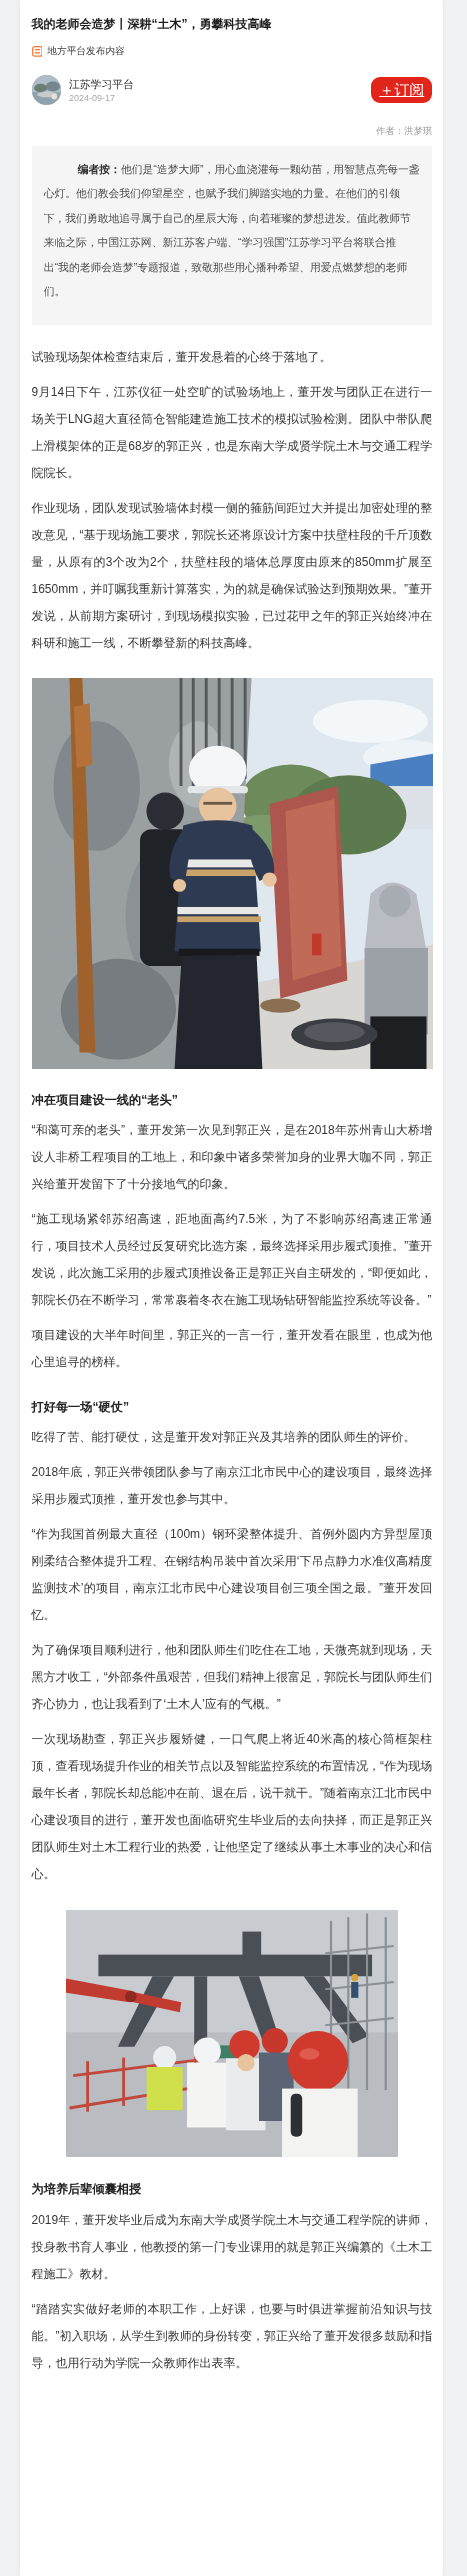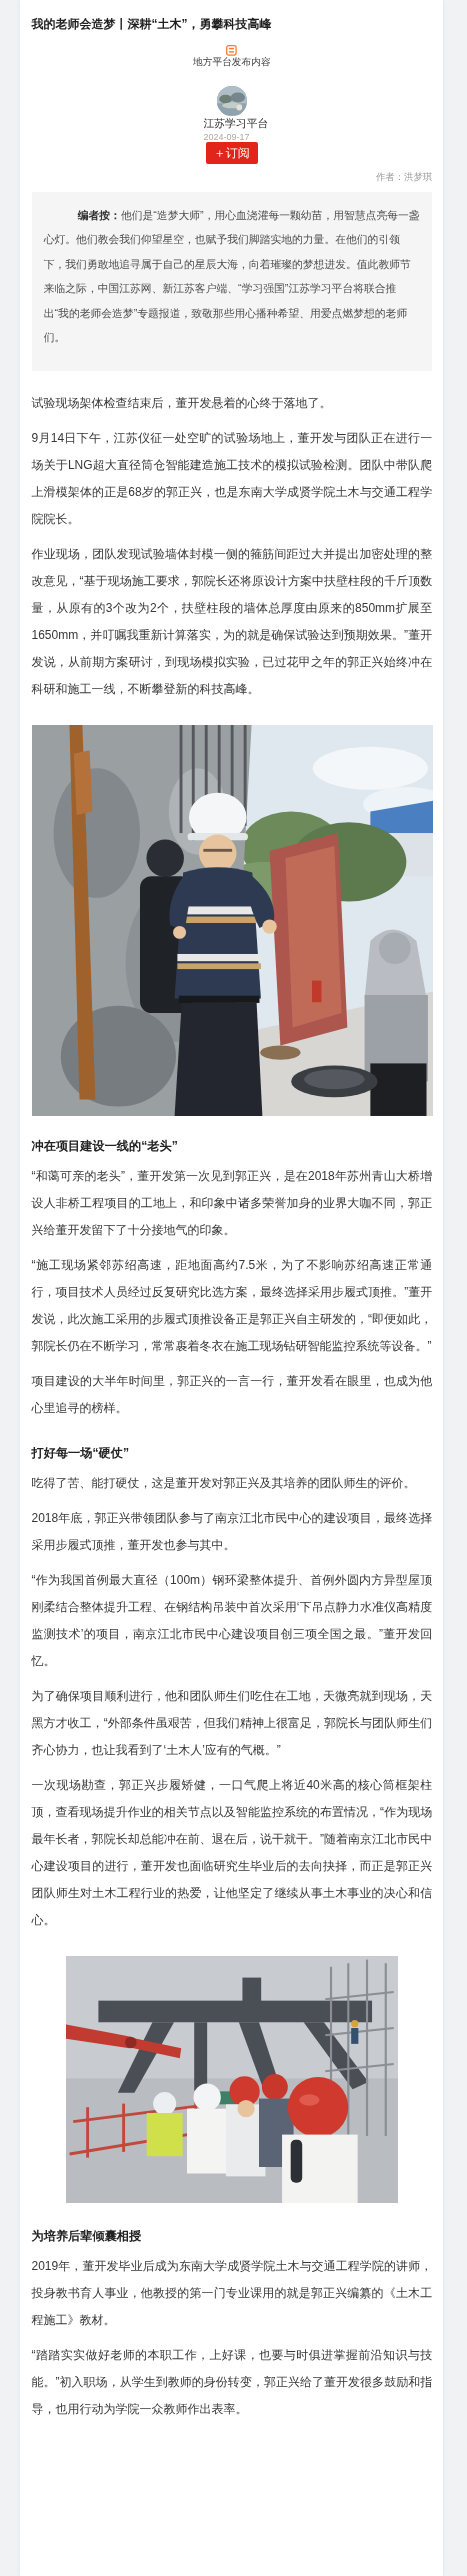--- a/index.html
+++ b/index.html
@@ -19,50 +19,49 @@
     min-height:2576px;
   }
   .title{
     font-size:12px;
     font-weight:bold;
     color:#1f1f1f;
     line-height:1.35;
     margin:1.4px 0 13px 0;
   }
   .badge-row{
-    display:flex;align-items:center;
+    display:flex;align-items:center;gap:5px;
     margin-bottom:17.3px;
-    flex-direction:column;
   }
   .badge-icon{
     width:10.8px;height:10.8px;flex:0 0 auto;display:inline-block;
   }
   .badge-label{font-size:9.7px;color:#3d3d3d;}
   .pub-row{
     display:flex;align-items:center;
-    margin-bottom:7px;
-    flex-direction:column;
+    margin-bottom:20px;
   }
   .avatar{
     width:29.5px;height:29.5px;border-radius:50%;overflow:hidden;
     flex:0 0 auto;background:#9fb0bd;
   }
   .pub-meta{margin-left:8px;flex:1 1 auto;}
   .pub-name{font-size:10.8px;color:#2b2b2b;line-height:1.35;}
   .pub-date{font-size:9px;color:#a9a9a9;margin-top:2.2px;}
   .subscribe-btn{
     flex:0 0 auto;
     border:none;
     color:#ffffff;
-    font-size:12px;
+    font-size:15px;
     padding:3.6px 8px;
-    border-radius:2px;
+    border-radius:9px;
     cursor:pointer;
     line-height:1.2;
     font-family:inherit;
+    text-decoration:underline;
   }
   .author-line{font-size:9.4px;color:#9b9b9b;margin-bottom:8px;text-align:right;}
   .editor-note{
     background:#f5f5f6;
     padding:10.8px 12.2px 21.6px 12.2px;
     font-size:10.8px;
     color:#4d4d4d;
     line-height:24.5px;
     margin-bottom:18.7px;
   }

